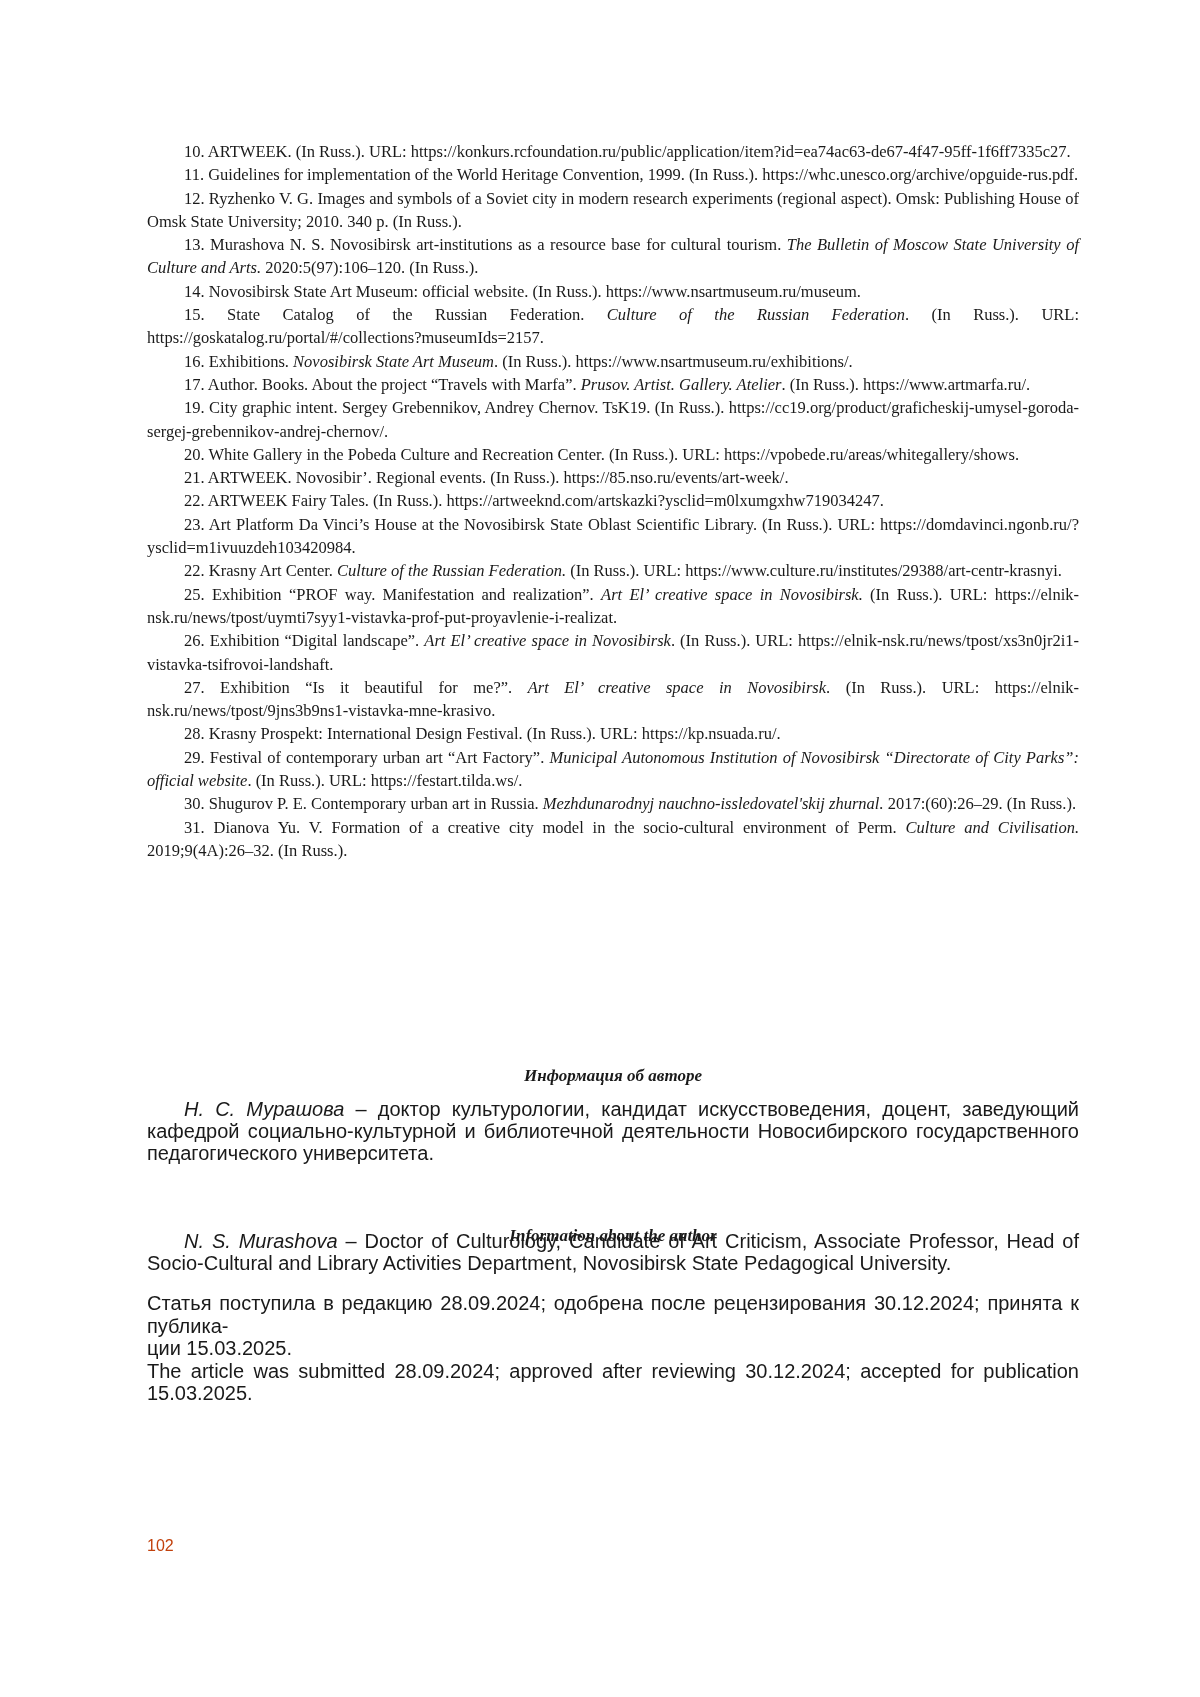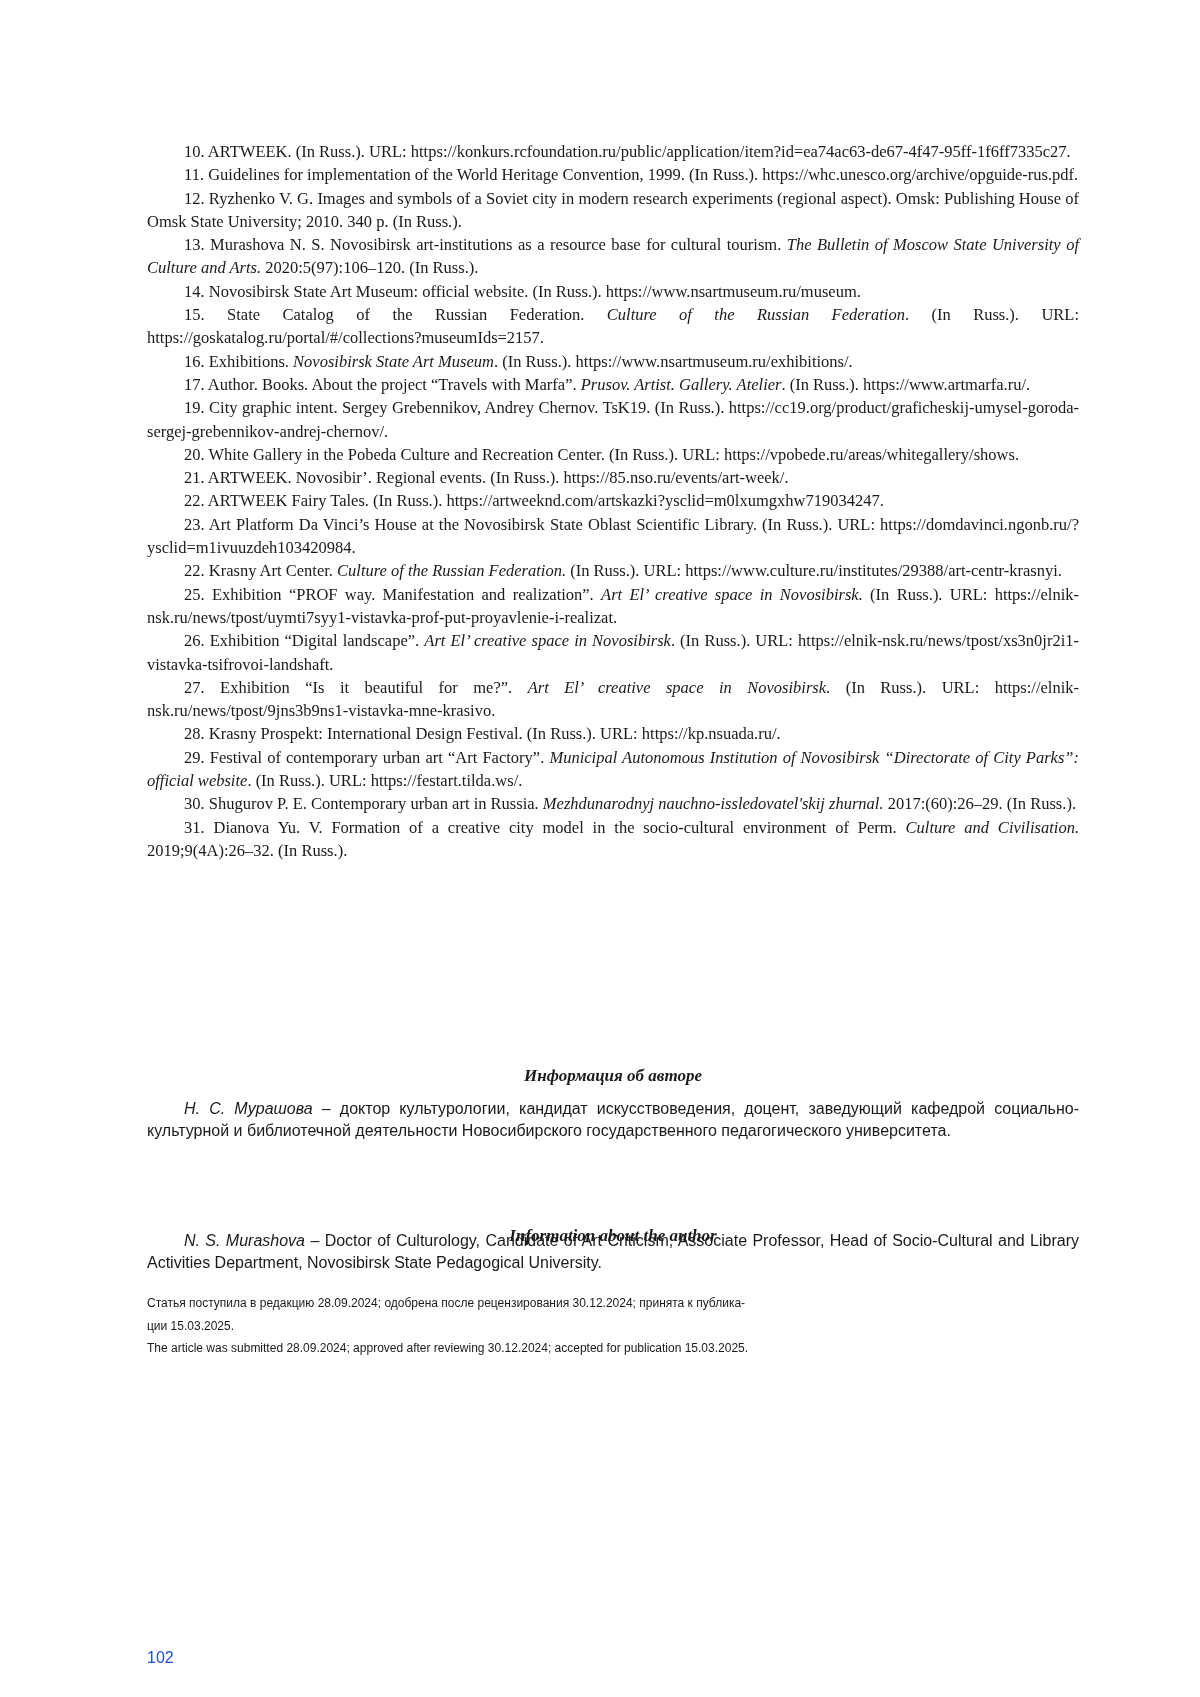--- a/index.html
+++ b/index.html
@@ -44,45 +44,45 @@
     text-align: center;
   }
   .heading-ru { top: 1064px; }
   .heading-en { top: 1224px; }
   .sanspara {
     position: absolute;
     left: 130px;
     width: 932px;
     margin: 0;
     font-family: "Liberation Sans", sans-serif;
-    font-size: 16px;
+    font-size: 20px;
     line-height: 22px;
     text-align: justify;
     text-indent: 37px;
   }
   .para-ru { top: 1098px; }
   .para-en { top: 1230px; }
   .dates {
     position: absolute;
     left: 130px;
     top: 1292px;
     width: 932px;
     font-family: "Liberation Sans", sans-serif;
-    font-size: 12px;
+    font-size: 20px;
     line-height: 22.5px;
     text-align: justify;
   }
   .dates p { margin: 0; }
   .pagenum {
     position: absolute;
     left: 130px;
-    top: 1649px;
+    top: 1537px;
     font-family: "Liberation Sans", sans-serif;
     font-size: 16px;
-    color: #1d4ed8;
+    color: #c2410c;
   }
 </style>
 </head>
 <body>
 
 <div class="page">
 
   <div class="refs">
       <p class="ref"><span>10. ARTWEEK. (In Russ.). URL: https://konkurs.rcfoundation.ru/public/application/item?id=ea74ac63-de67-4f47-95ff-1f6ff7335c27.</span></p>
       <p class="ref"><span>11. Guidelines for implementation of the World Heritage Convention, 1999. (In Russ.). https://whc.unesco.org/archive/opguide-rus.pdf.</span></p>

